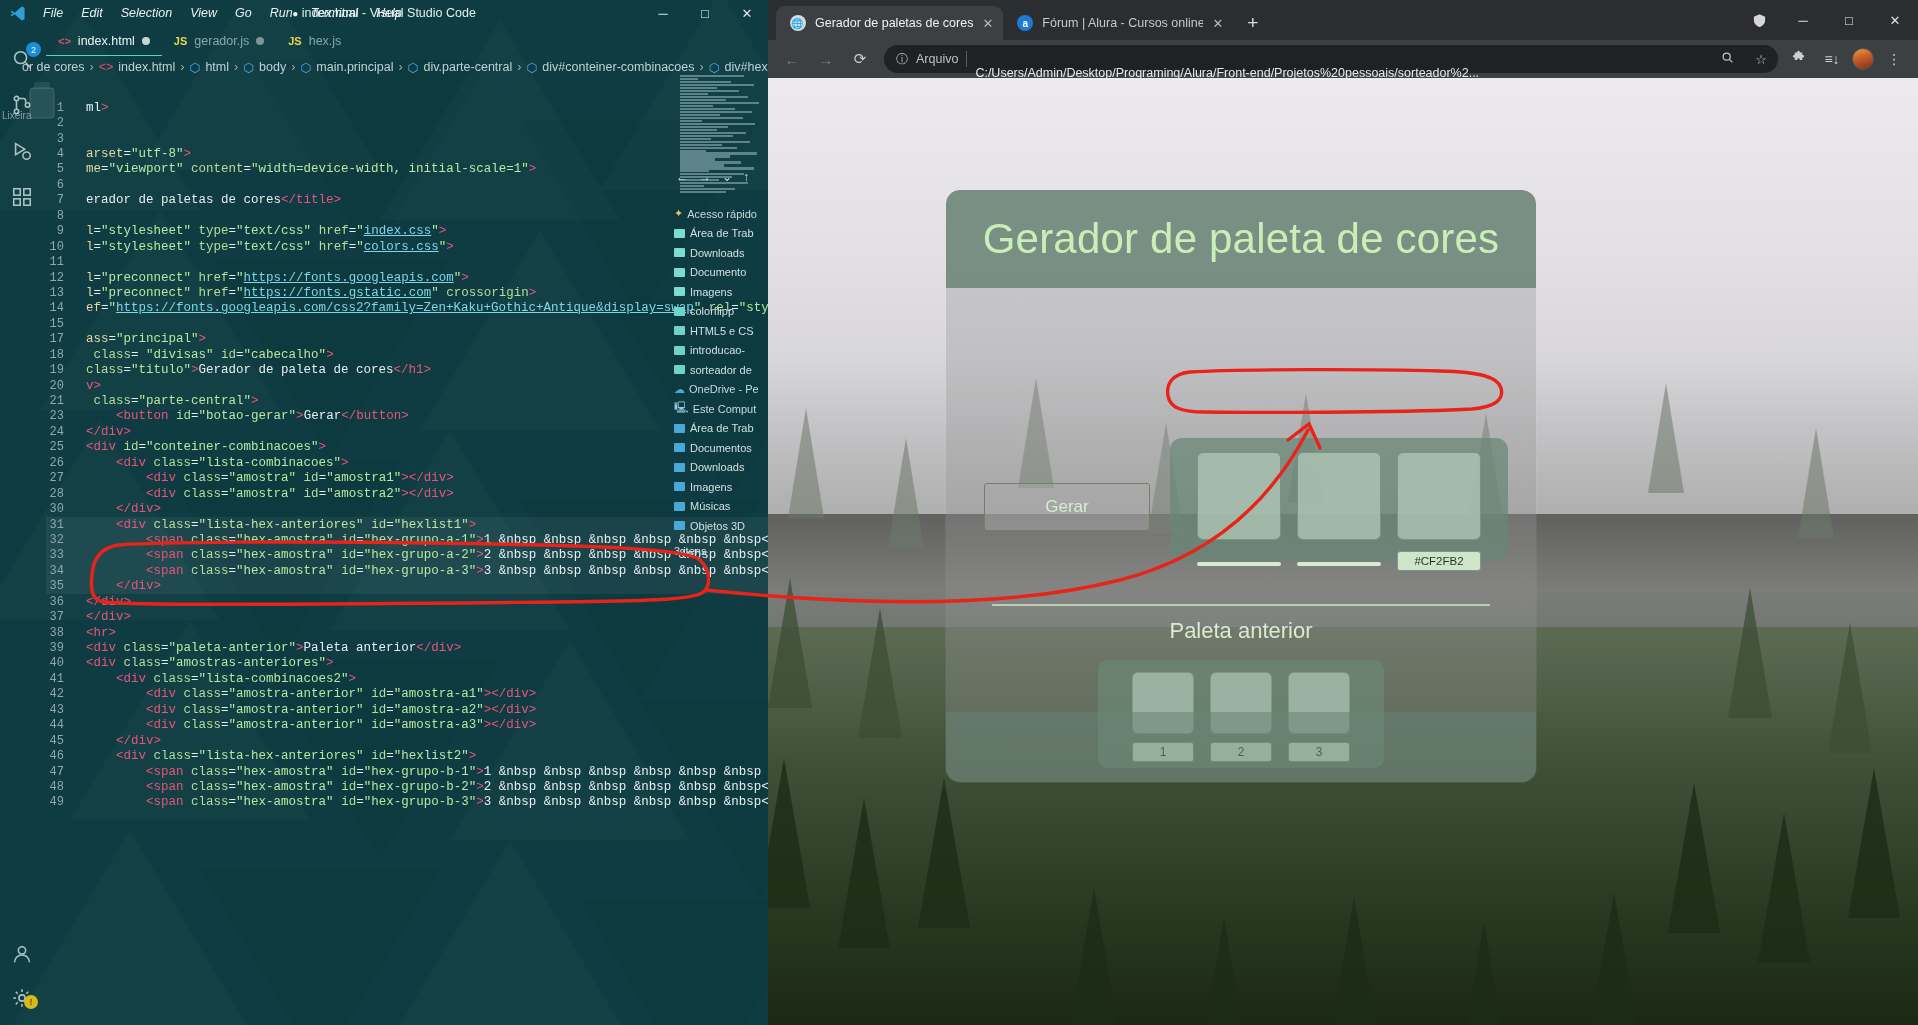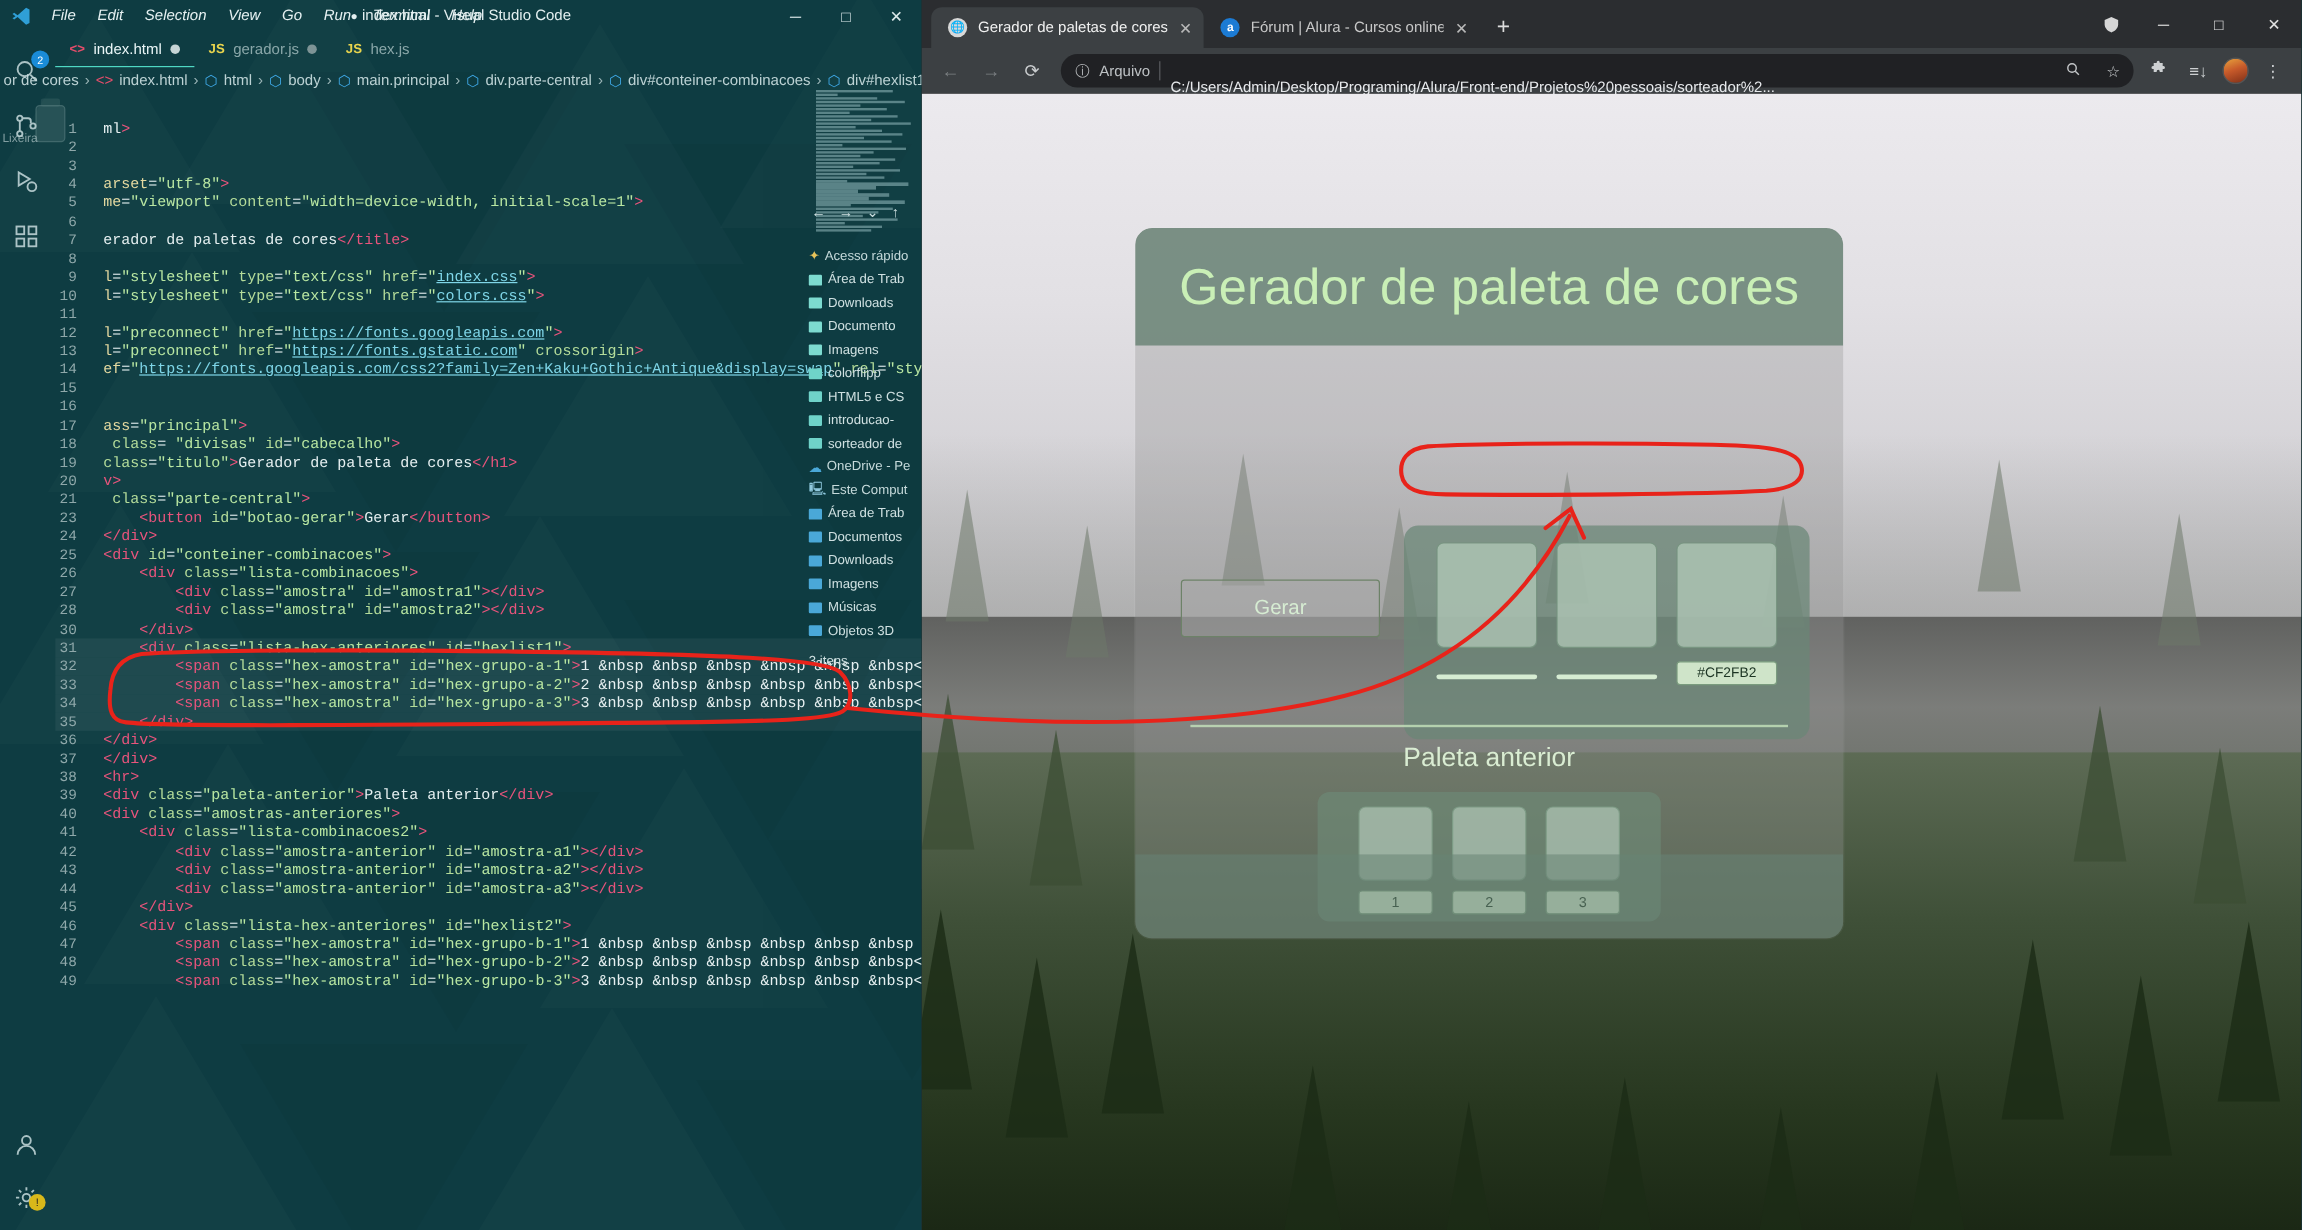--- a/index.html
+++ b/index.html
@@ -60,21 +60,21 @@
     background: #4fd8c4;
   }
   .tabicon { font-size: 11px; font-weight: bold; }
   .tabicon.html { color: #e44d6b; }
   .tabicon.js { color: #e8d44d; }
   .tabdot { width: 8px; height: 8px; border-radius: 50%; background: #c6d5d6; display:inline-block;}
   .tabdot.dim { background: #7e9496; }
 
   .vs-breadcrumb {
     position: relative; height: 22px; display: flex; align-items: center;
-    font-size: 12.5px; color: #bcd2d4; padding-left: 3px; gap: 5px; z-index: 4;
+    font-size: 12.5px; color: #bcd2d4; padding-left: 22px; gap: 5px; z-index: 4;
     white-space: nowrap; overflow: hidden;
   }
   .vs-breadcrumb .sep { color: #9ab4b6; }
   .vs-breadcrumb .cube { color: #3fa9e8; }
   .vs-breadcrumb .html { color: #e44d6b; }
 
   .vs-activity {
     position: absolute; left: 0; top: 26px; bottom: 0; width: 46px;
     display: flex; flex-direction: column; align-items: center; z-index: 5;
     padding-top: 22px; gap: 22px;
@@ -240,21 +240,21 @@
   .app-body { position: relative; height: 494px; }
 
   .btn-gerar {
     position: absolute; left: 38px; top: 195px; width: 166px; height: 48px;
     background: rgba(168,168,168,.50); border: 1px solid #6d8268; border-radius: 3px;
     display: flex; align-items: center; justify-content: center;
     color: #d6ecd2; font-size: 17px;
   }
 
   .combo-box {
-    position: absolute; left: 224px; top: 150px; width: 338px; height: 178px;
+    position: absolute; left: 224px; top: 150px; width: 338px; height: 123px;
     background: rgba(106,135,118,.72); border-radius: 12px; padding: 14px 12px 0 12px;
   }
   .swatch-row { display: flex; gap: 16px; justify-content: center; }
   .swatch {
     width: 84px; height: 88px; border-radius: 6px;
     background: rgba(176,198,182,.78); border: 1px solid rgba(110,140,120,.8);
   }
   .hex-row {
     display: flex; gap: 16px; justify-content: center; margin-top: 11px;
   }
@@ -466,21 +466,20 @@
         <div class="cline"><span class="lnum">6</span><span class="ctext"></span></div>
         <div class="cline"><span class="lnum">7</span><span class="ctext"><span class="txt">erador de paletas de cores</span><span class="tag">&lt;/title&gt;</span></span></div>
         <div class="cline"><span class="lnum">8</span><span class="ctext"></span></div>
         <div class="cline"><span class="lnum">9</span><span class="ctext"><span class="attrn">l</span><span class="txt">=</span><span class="str">"stylesheet"</span> <span class="attr">type</span><span class="txt">=</span><span class="str">"text/css"</span> <span class="attr">href</span><span class="txt">=</span><span class="str">"</span><span class="link">index.css</span><span class="str">"</span><span class="tag">&gt;</span></span></div>
         <div class="cline"><span class="lnum">10</span><span class="ctext"><span class="attrn">l</span><span class="txt">=</span><span class="str">"stylesheet"</span> <span class="attr">type</span><span class="txt">=</span><span class="str">"text/css"</span> <span class="attr">href</span><span class="txt">=</span><span class="str">"</span><span class="link">colors.css</span><span class="str">"</span><span class="tag">&gt;</span></span></div>
         <div class="cline"><span class="lnum">11</span><span class="ctext"></span></div>
         <div class="cline"><span class="lnum">12</span><span class="ctext"><span class="attrn">l</span><span class="txt">=</span><span class="str">"preconnect"</span> <span class="attr">href</span><span class="txt">=</span><span class="str">"</span><span class="link">https://fonts.googleapis.com</span><span class="str">"</span><span class="tag">&gt;</span></span></div>
         <div class="cline"><span class="lnum">13</span><span class="ctext"><span class="attrn">l</span><span class="txt">=</span><span class="str">"preconnect"</span> <span class="attr">href</span><span class="txt">=</span><span class="str">"</span><span class="link">https://fonts.gstatic.com</span><span class="str">"</span> <span class="attr">crossorigin</span><span class="tag">&gt;</span></span></div>
         <div class="cline"><span class="lnum">14</span><span class="ctext"><span class="attrn">ef</span><span class="txt">=</span><span class="str">"</span><span class="link">https://fonts.googleapis.com/css2?family=Zen+Kaku+Gothic+Antique&amp;display=swap</span><span class="str">"</span> <span class="attr">rel</span><span class="txt">=</span><span class="str">"styl</span></span></div>
         <div class="cline"><span class="lnum">15</span><span class="ctext"></span></div>
-        <div class="cline"><span class="lnum">16</span><span class="ctext"></span></div>
         <div class="cline"><span class="lnum">17</span><span class="ctext"><span class="attrn">ass</span><span class="txt">=</span><span class="str">"principal"</span><span class="tag">&gt;</span></span></div>
         <div class="cline"><span class="lnum">18</span><span class="ctext"> <span class="attr">class</span><span class="txt">= </span><span class="str">"divisas"</span> <span class="attr">id</span><span class="txt">=</span><span class="str">"cabecalho"</span><span class="tag">&gt;</span></span></div>
         <div class="cline"><span class="lnum">19</span><span class="ctext"><span class="attr">class</span><span class="txt">=</span><span class="str">"titulo"</span><span class="tag">&gt;</span><span class="txt">Gerador de paleta de cores</span><span class="tag">&lt;/h1&gt;</span></span></div>
         <div class="cline"><span class="lnum">20</span><span class="ctext"><span class="tag">v&gt;</span></span></div>
         <div class="cline"><span class="lnum">21</span><span class="ctext"> <span class="attr">class</span><span class="txt">=</span><span class="str">"parte-central"</span><span class="tag">&gt;</span></span></div>
         <div class="cline"><span class="lnum">23</span><span class="ctext">    <span class="tag">&lt;button</span> <span class="attr">id</span><span class="txt">=</span><span class="str">"botao-gerar"</span><span class="tag">&gt;</span><span class="txt">Gerar</span><span class="tag">&lt;/button&gt;</span></span></div>
         <div class="cline"><span class="lnum">24</span><span class="ctext"><span class="tag">&lt;/div&gt;</span></span></div>
         <div class="cline"><span class="lnum">25</span><span class="ctext"><span class="tag">&lt;div</span> <span class="attr">id</span><span class="txt">=</span><span class="str">"conteiner-combinacoes"</span><span class="tag">&gt;</span></span></div>
         <div class="cline"><span class="lnum">26</span><span class="ctext">    <span class="tag">&lt;div</span> <span class="attr">class</span><span class="txt">=</span><span class="str">"lista-combinacoes"</span><span class="tag">&gt;</span></span></div>
         <div class="cline"><span class="lnum">27</span><span class="ctext">        <span class="tag">&lt;div</span> <span class="attr">class</span><span class="txt">=</span><span class="str">"amostra"</span> <span class="attr">id</span><span class="txt">=</span><span class="str">"amostra1"</span><span class="tag">&gt;&lt;/div&gt;</span></span></div>

